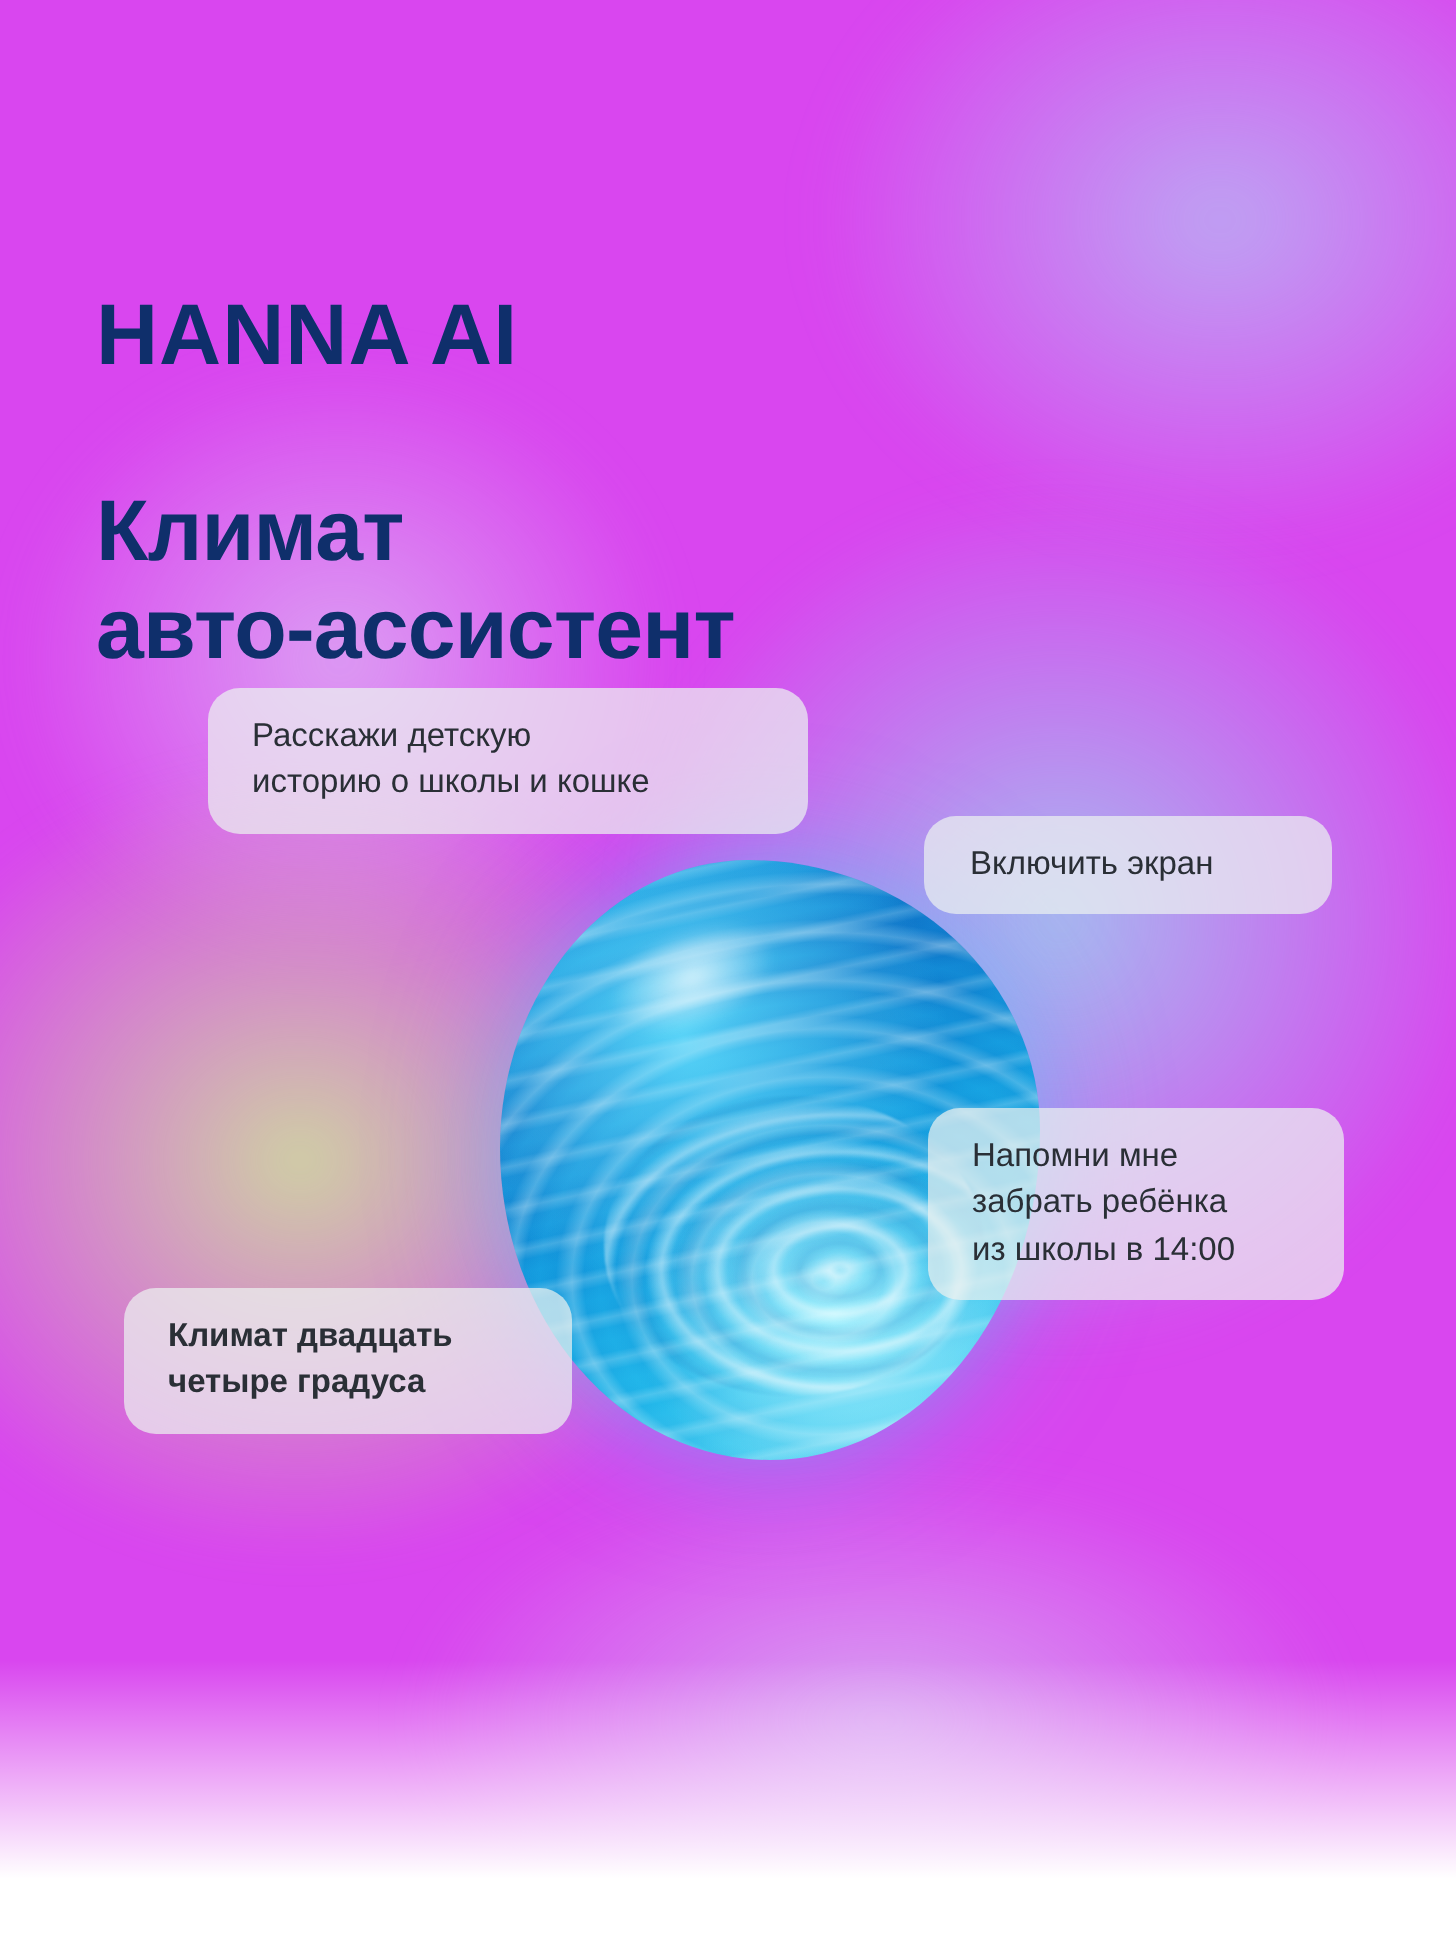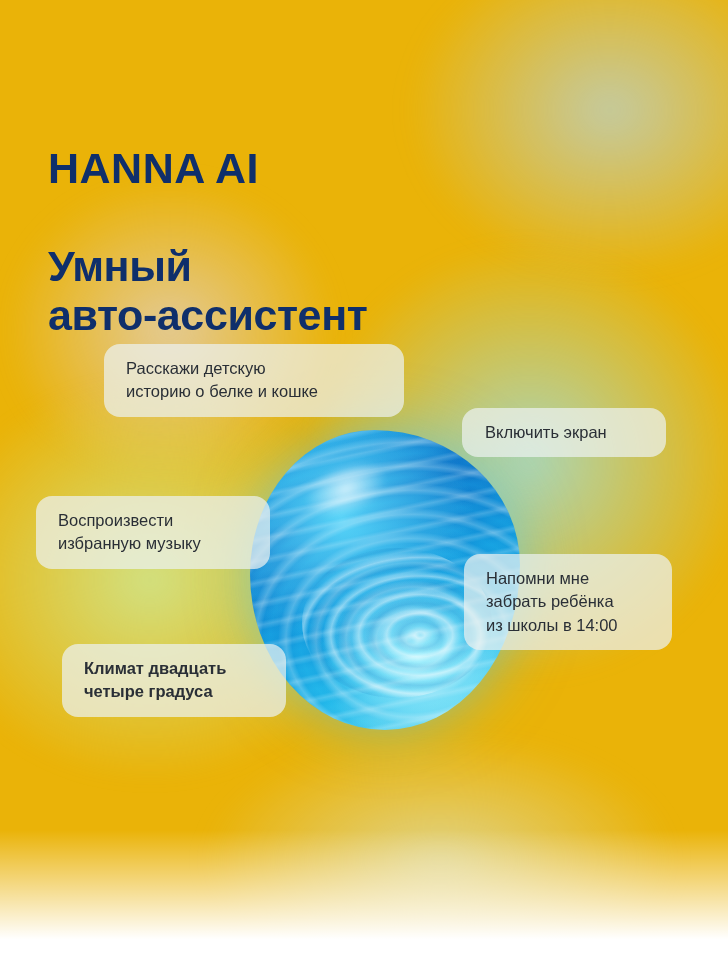--- a/index.html
+++ b/index.html
@@ -12,21 +12,21 @@
     overflow: hidden;
     font-family: "Liberation Sans", sans-serif;
     background: #ffffff;
   }
 
   #poster {
     position: relative;
     width: 728px;
     height: 970px;
     overflow: hidden;
-    background: #eab308;
+    background: #d946ef;
   }
 
   
   .wash {
     position: absolute;
     pointer-events: none;
   }
   .wash-green {
     left: -160px;
     top: 300px;
@@ -201,37 +201,35 @@
 <div id="poster">
 
   <div class="wash wash-lilac"></div>
   <div class="wash wash-blue-top"></div>
   <div class="wash wash-green"></div>
   <div class="wash wash-cyan"></div>
   <div class="wash wash-bottom"></div>
 
   <h1 class="heading">
     <span class="line1">HANNA AI</span>
-    <span class="line2">Умный</span>
+    <span class="line2">Климат</span>
     <span class="line3">авто-ассистент</span>
   </h1>
 
   <div class="orb-wrap">
     <div class="orb-glow"></div>
     <div class="orb">
       <div class="orb-swirl"></div>
       <div class="orb-highlight"></div>
     </div>
   </div>
 
   <div class="chip" id="chip-story">Расскажи детскую
-историю о белке и кошке</div>
+историю о школы и кошке</div>
   <div class="chip" id="chip-screen">Включить экран</div>
-  <div class="chip" id="chip-music">Воспроизвести
-избранную музыку</div>
   <div class="chip" id="chip-reminder">Напомни мне
 забрать ребёнка
 из школы в 14:00</div>
   <div class="chip" id="chip-climate">Климат двадцать
 четыре градуса</div>
 
   <div class="wash wash-white-bottom"></div>
 </div>
 
 </body></html>

